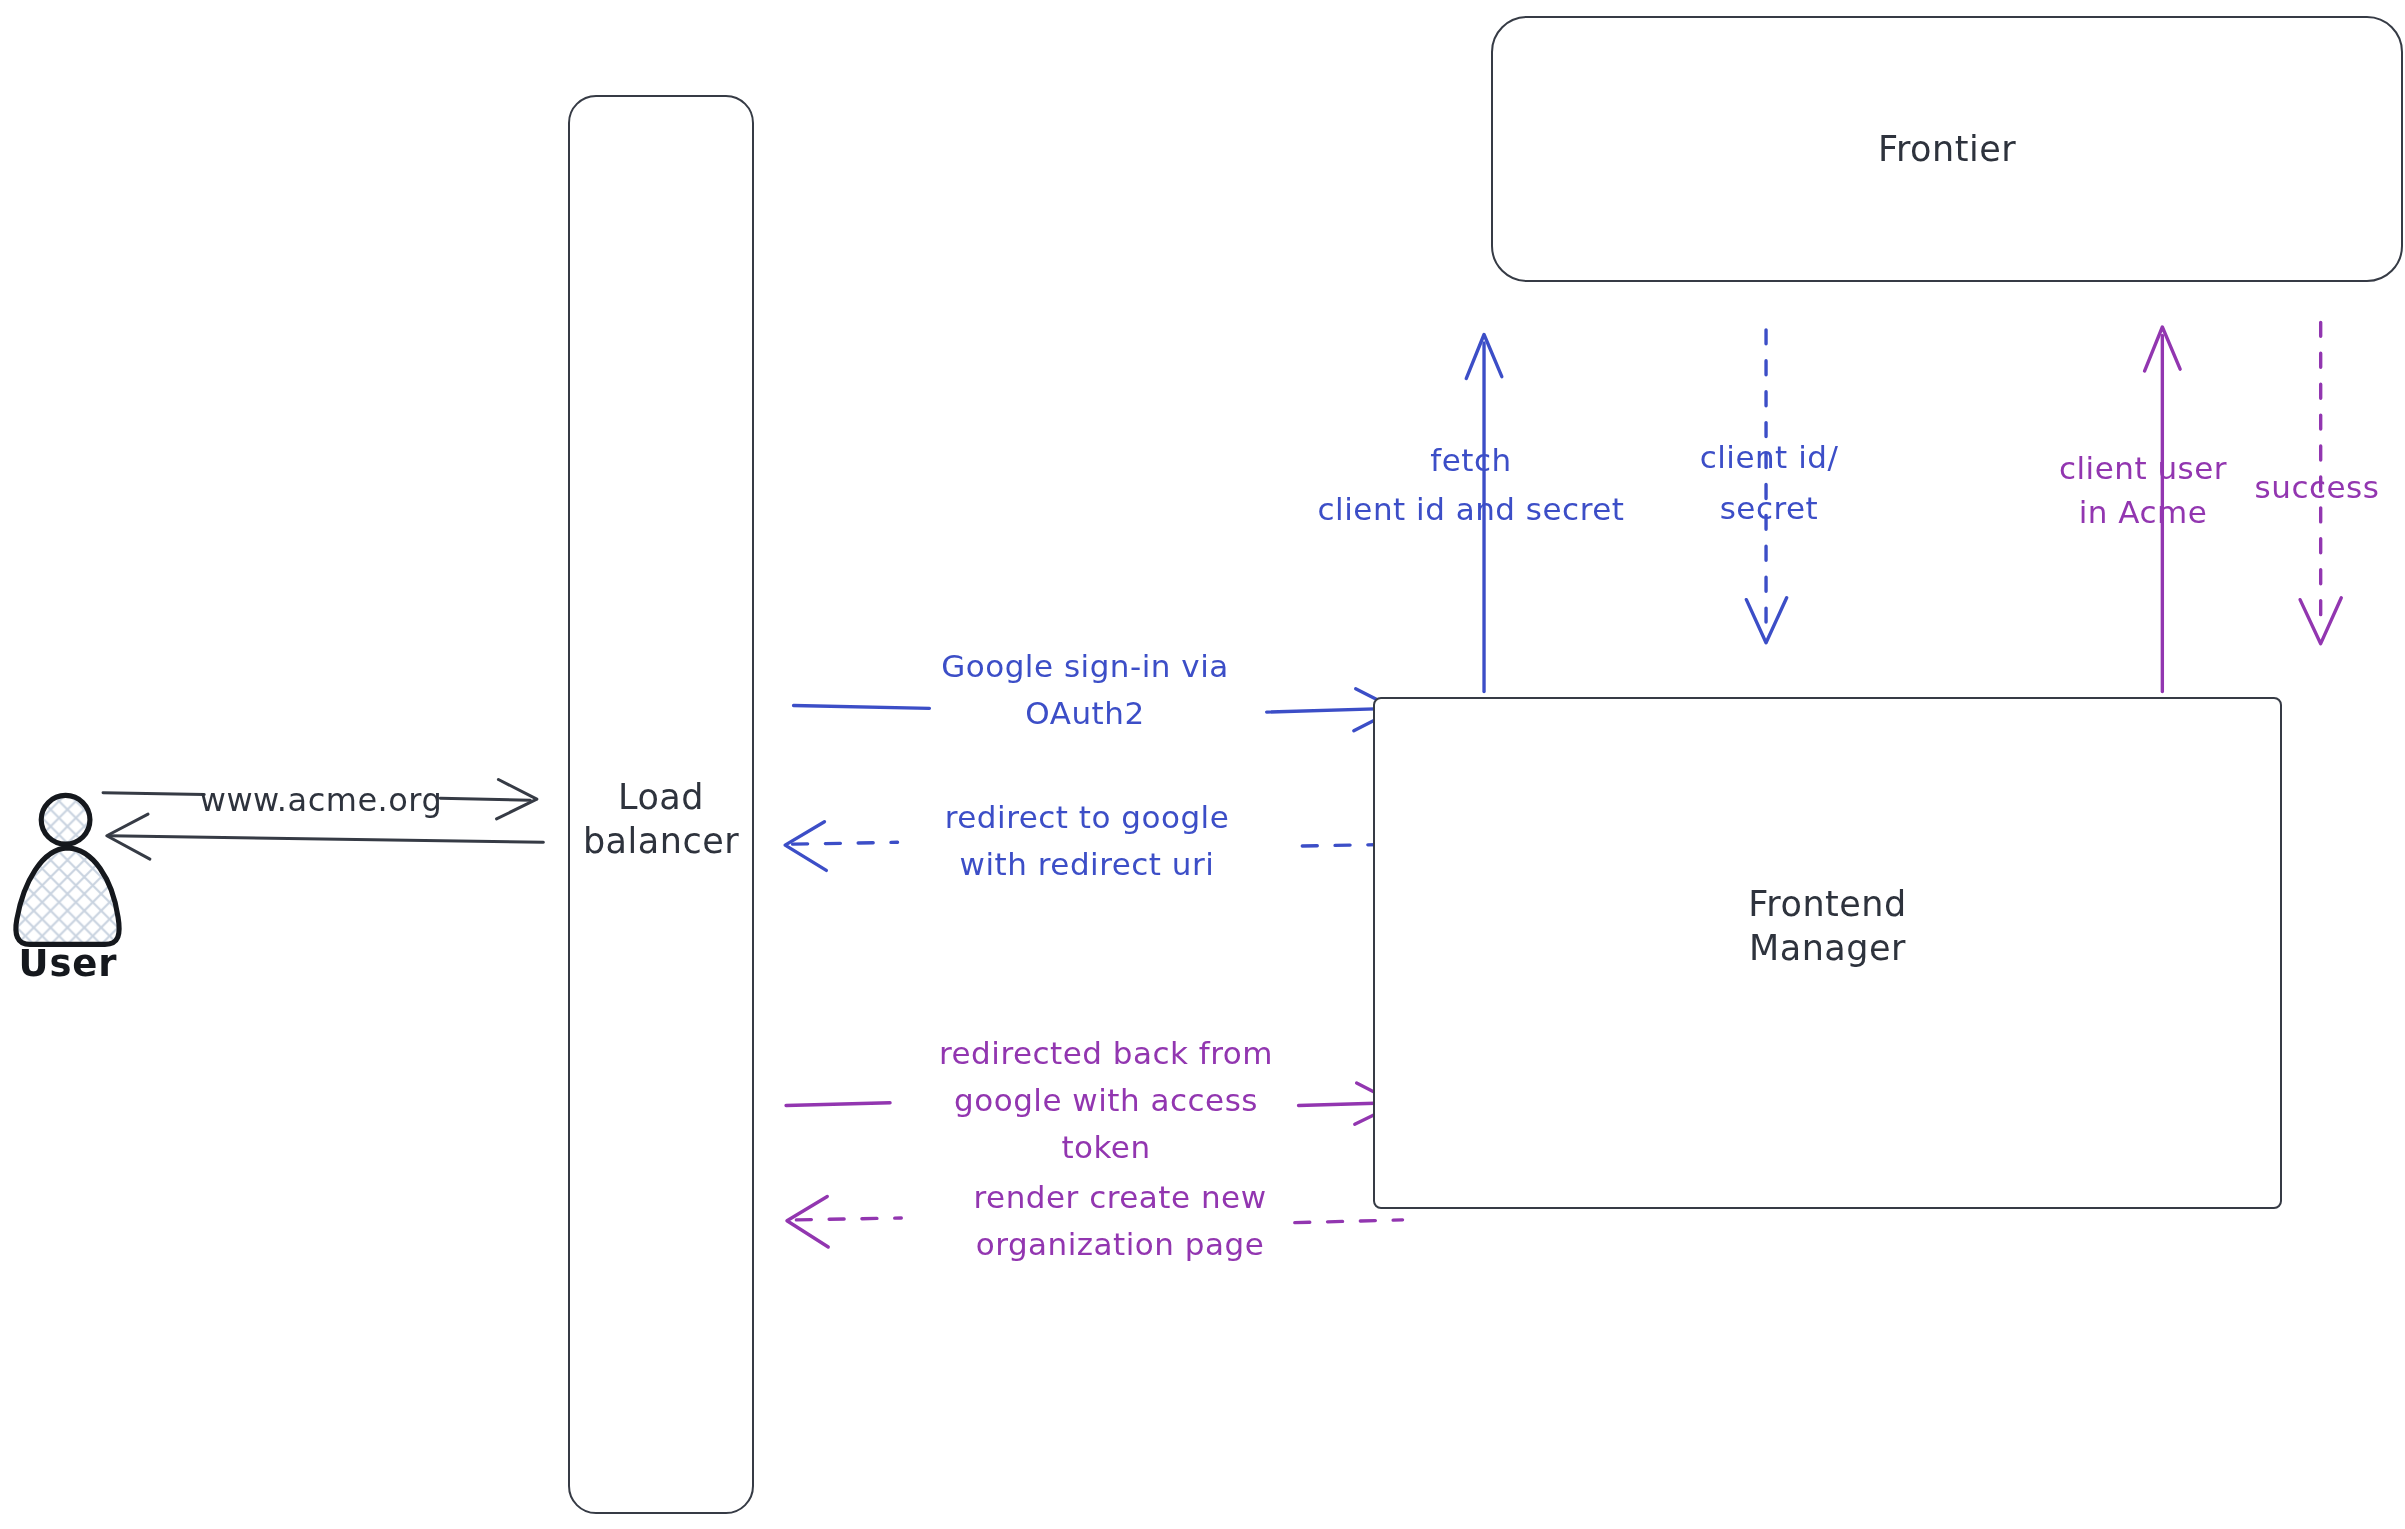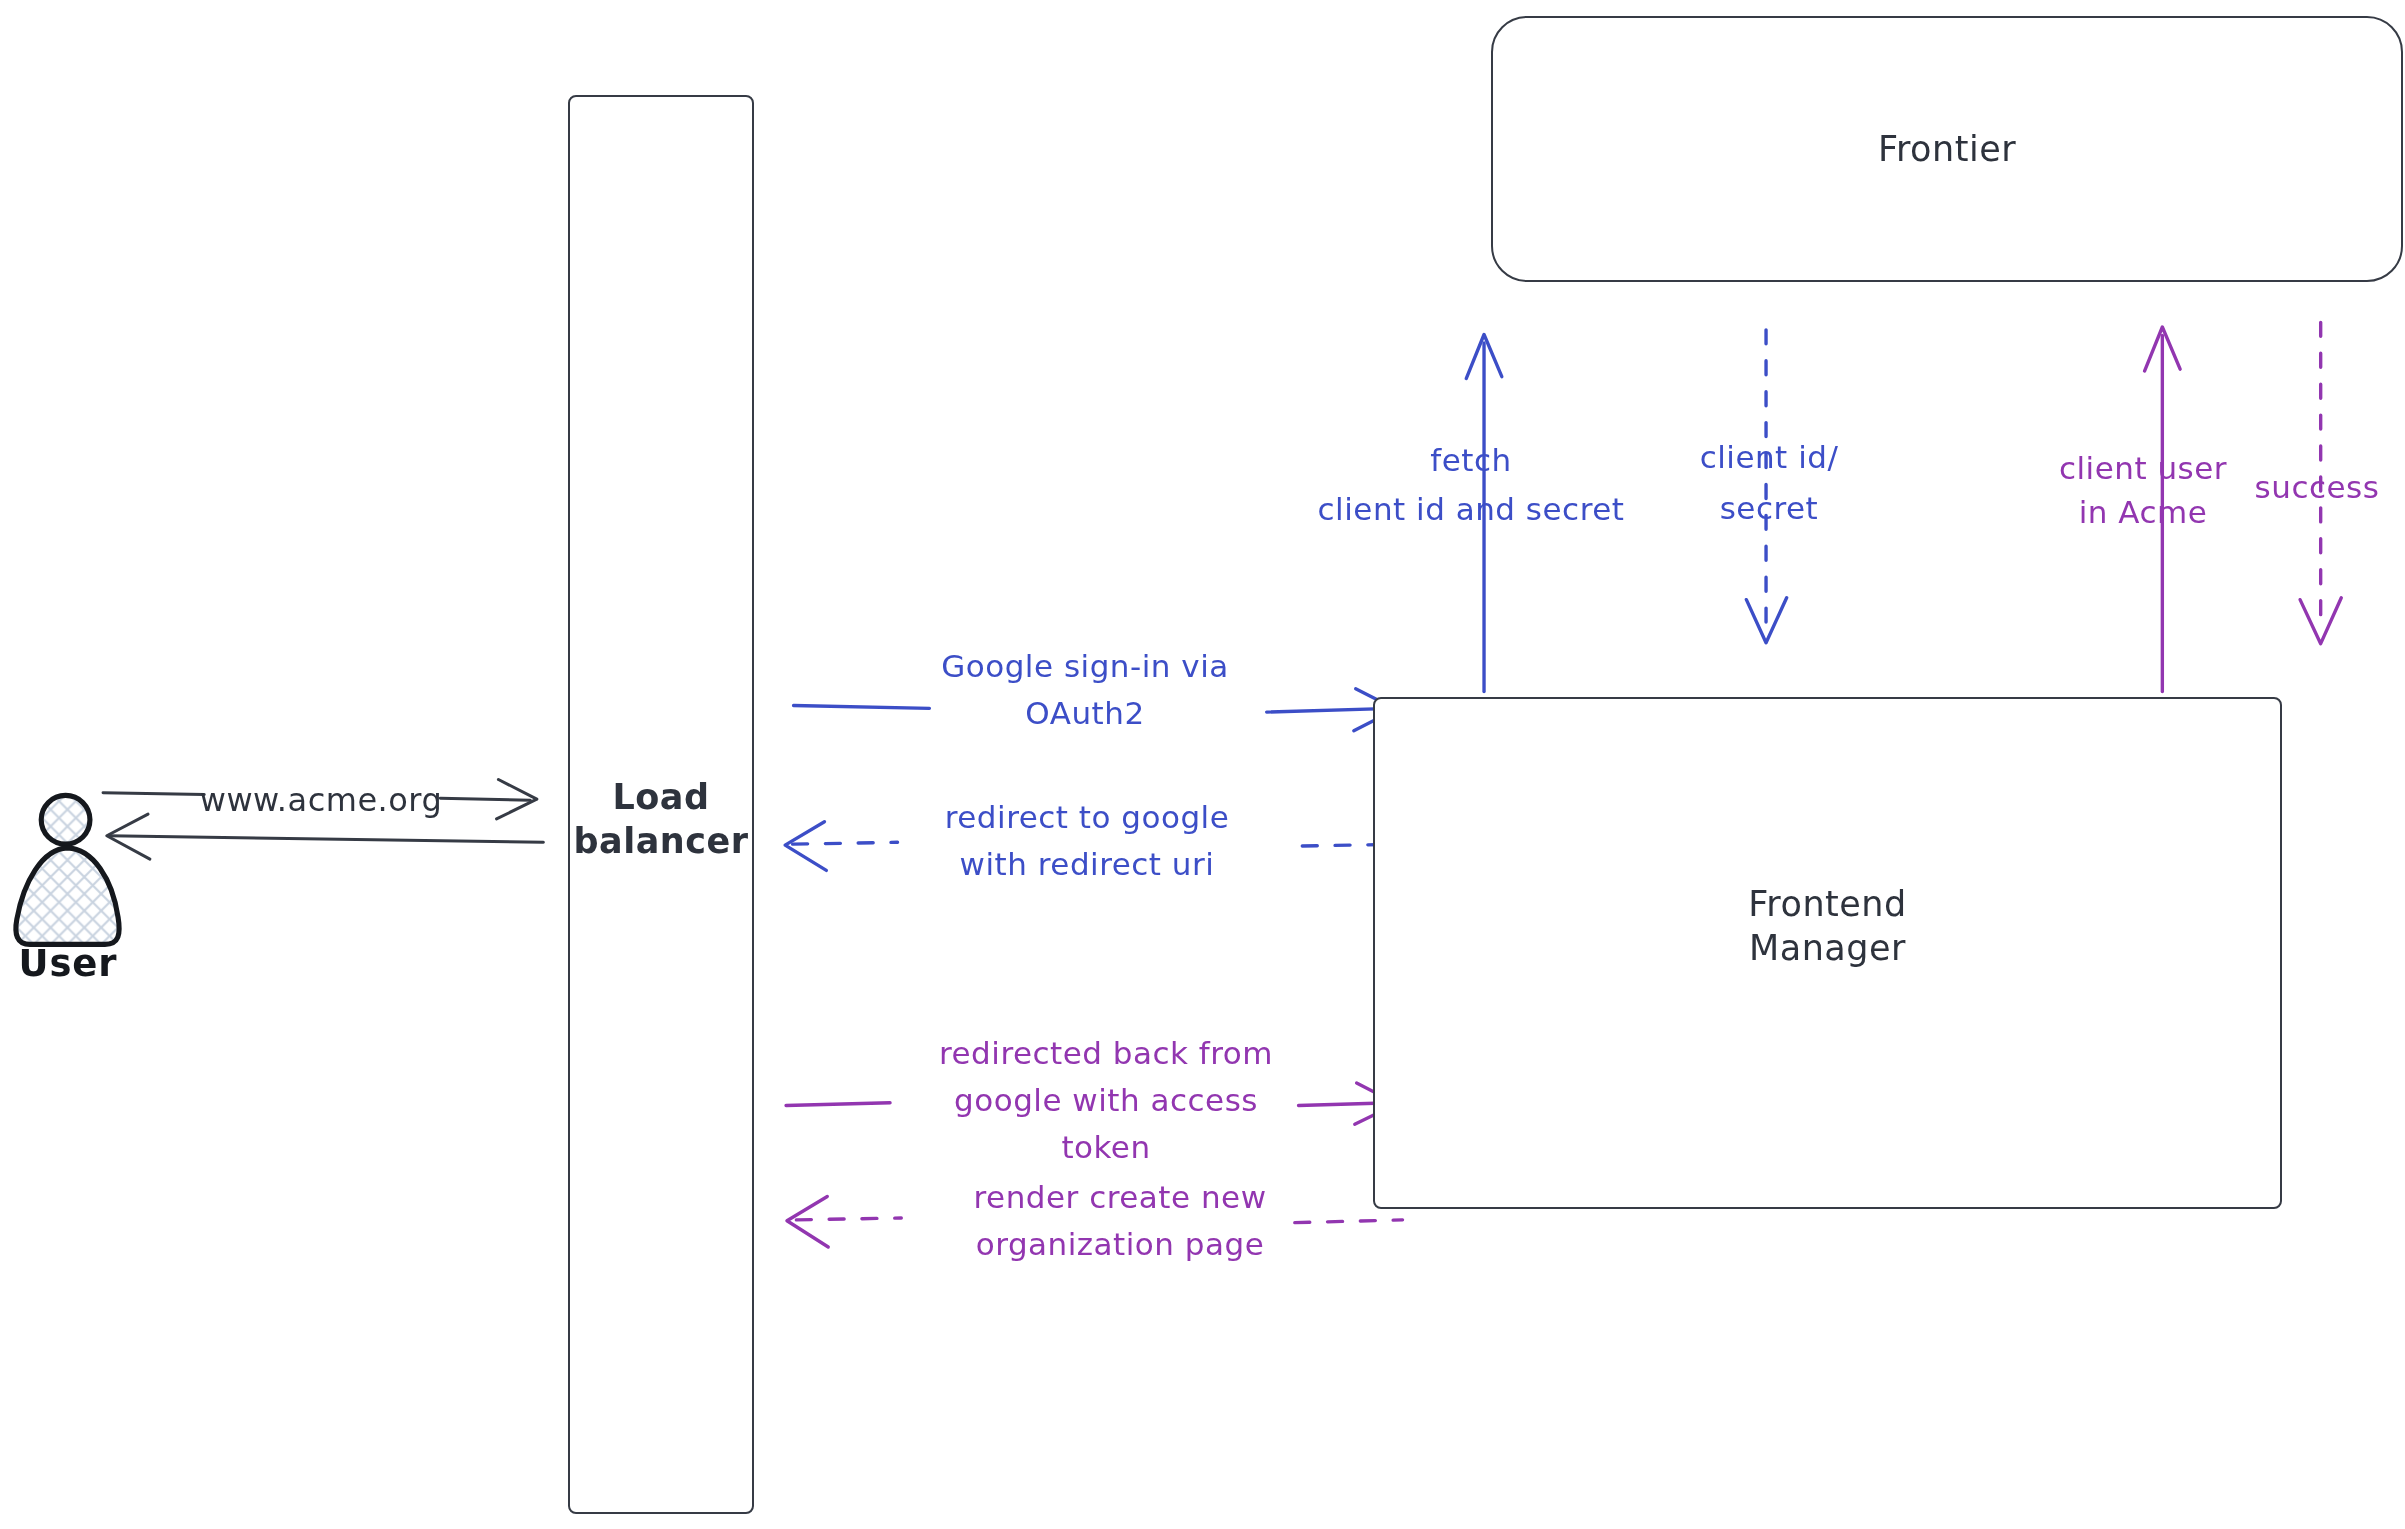--- a/index.html
+++ b/index.html
@@ -22,21 +22,21 @@
     justify-content: center;
   }
   .node-label {
     color: #2e333d;
     font-size: 35px;
     line-height: 44px;
     text-align: center;
     white-space: pre-line;
     letter-spacing: 0.5px;
   }
-  #node-load-balancer { left: 568px; top: 95px; width: 182px; height: 1415px; border-radius: 8px; font-weight: bold; }
+  #node-load-balancer { left: 568px; top: 95px; width: 182px; height: 1415px; border-radius: 28px; }
   #node-load-balancer .node-label { margin-top: 28px; }
   #node-frontier { left: 1463px; top: 16px; width: 908px; height: 262px; border-radius: 36px; margin-left: 28px; }
   #node-frontend-manager { left: 1373px; top: 697px; width: 905px; height: 508px; border-radius: 8px; }
   #node-frontend-manager .node-label { margin-top: -54px; }
 
   .edge-label {
     position: absolute;
     transform: translate(-50%, -50%);
     font-size: 31px;
     line-height: 47px;

